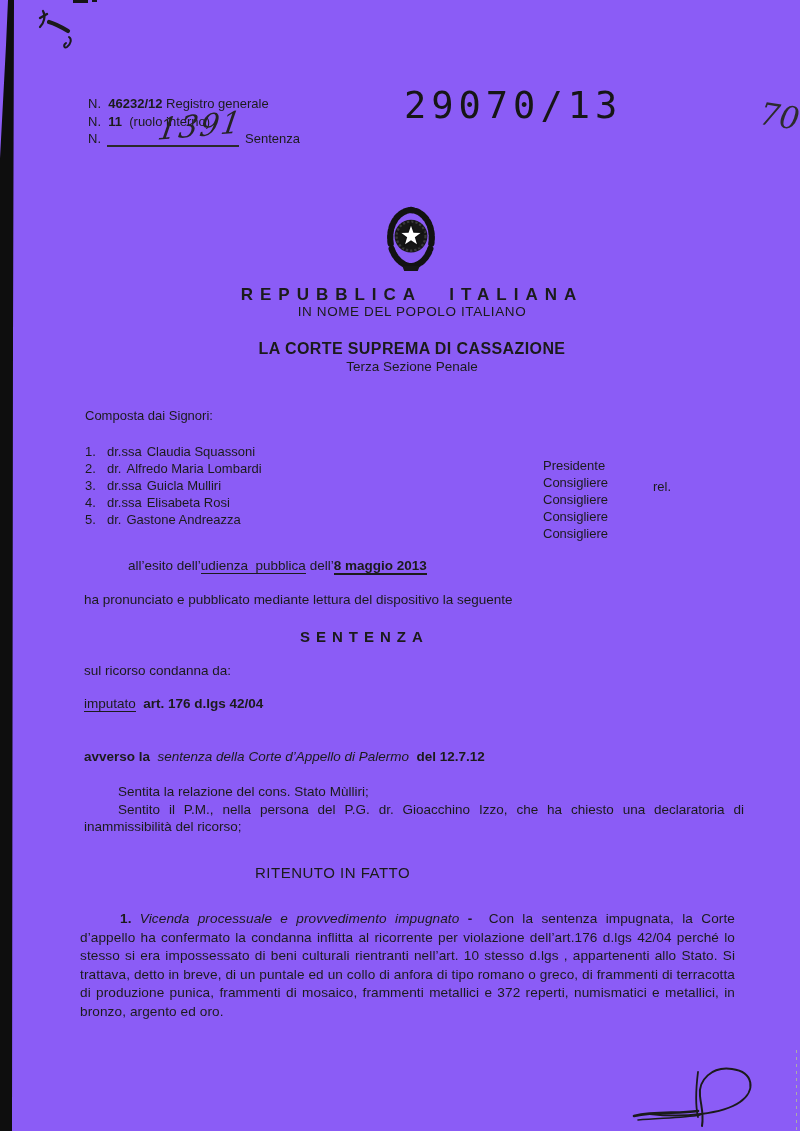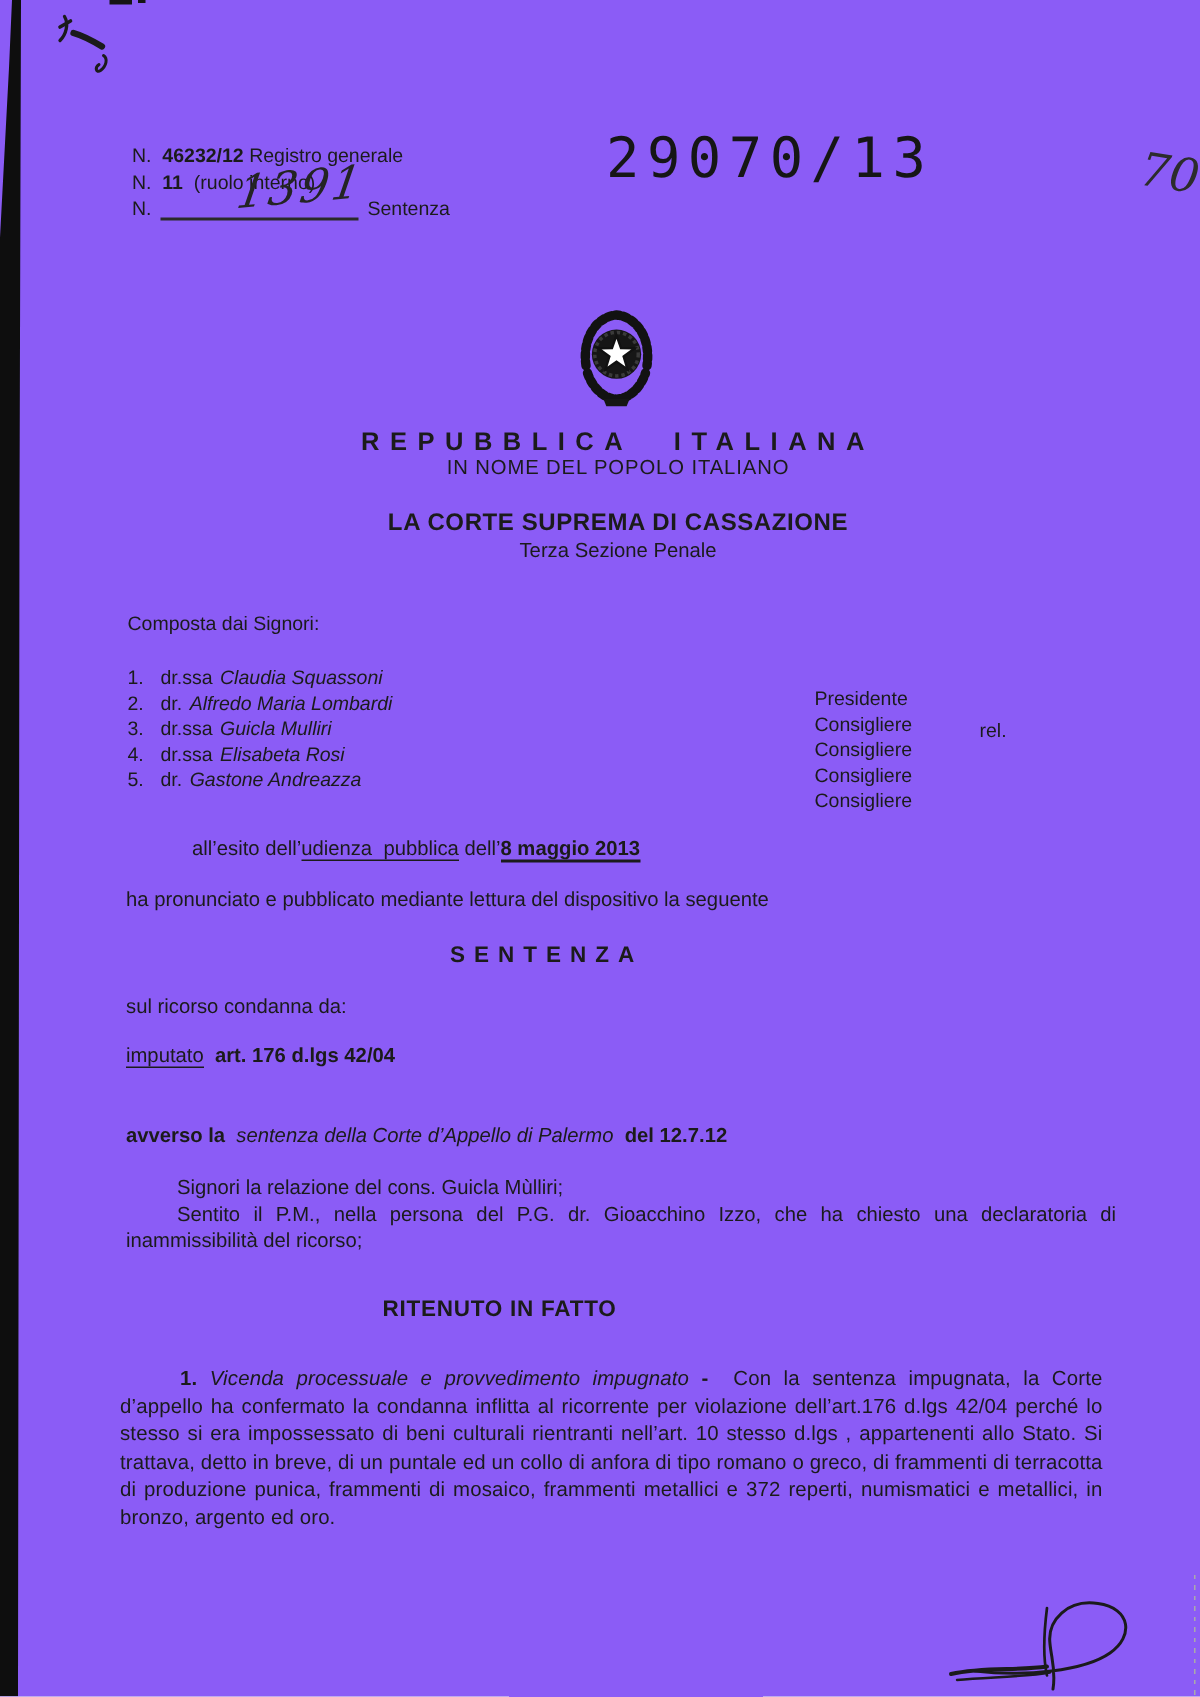--- a/index.html
+++ b/index.html
@@ -60,21 +60,21 @@
     font-weight:bold;font-size:17px;letter-spacing:7px;word-spacing:16px;}
   .h-inname{left:0;width:824px;top:304px;text-align:center;font-size:13.5px;letter-spacing:.6px;}
   .h-court{left:0;width:824px;top:340px;text-align:center;font-weight:bold;font-size:16px;letter-spacing:.4px;}
   .h-section{left:0;width:824px;top:359px;text-align:center;font-size:13.5px;}
 
   
   .panel-intro{left:85px;top:408px;font-size:13px;}
   .judges{left:85px;top:444px;width:680px;font-size:13px;}
   .judge-row{position:relative;height:17px;line-height:16px;}
   .j-num{display:inline-block;width:22px;}
-  .j-name{font-style:italic;margin-left:5px;}
+  .j-name{margin-left:5px;}
   .j-role{position:absolute;left:458px;top:14px;}
   .j-rel{position:absolute;left:568px;top:1px;}
 
   
   .hearing-line{left:128px;top:558px;font-size:13.5px;}
   .u{border-bottom:1.5px solid #1b1b1b;white-space:pre-wrap;}
   .bu{font-weight:bold;border-bottom:2px solid #1b1b1b;white-space:pre-wrap;}
   .pronounced{left:84px;top:592px;font-size:13.5px;}
   .sentenza{left:300px;top:628px;font-size:15px;font-weight:bold;letter-spacing:6px;}
 
@@ -83,21 +83,21 @@
   .appellant{left:84px;top:679px;font-size:13.5px;font-weight:bold;}
   .charge{left:84px;top:696px;font-size:13.5px;}
   .against{left:84px;top:749px;font-size:13.5px;text-align:right;}
   .it{font-style:italic;}
   .pre{white-space:pre-wrap;font-weight:bold;}
   .heard1{left:118px;top:784px;font-size:13.5px;}
   .heard2{left:84px;top:801px;width:660px;font-size:13.5px;line-height:17px;
     text-align:justify;text-indent:34px;margin:0;}
 
   
-  .fatto-heading{left:255px;top:864px;font-size:15px;font-weight:bold;letter-spacing:.5px;}
+  .fatto-heading{left:255px;top:864px;font-size:15px;font-weight:normal;letter-spacing:.5px;}
   .para1{left:80px;top:910px;width:655px;font-size:13.6px;line-height:18.6px;
     text-align:justify;text-indent:40px;margin:0;letter-spacing:.1px;}
   .para1 .lead-num{font-weight:bold;}
 
   
   .signature{left:628px;top:1062px;}
 
   svg{display:block;}
 </style>
 </head>
@@ -189,21 +189,21 @@
   <div class="abs pronounced">ha pronunciato e pubblicato mediante lettura del dispositivo la seguente</div>
   <div class="abs sentenza">SENTENZA</div>
 
   <div class="abs recourse-intro">sul ricorso condanna da:</div>
   <div class="abs charge">
     <span class="u">imputato</span><span class="pre">  art. 176 d.lgs 42/04</span>
   </div>
   <div class="abs against">
     <span class="pre">avverso la  </span><span class="it">sentenza della Corte d’Appello di Palermo</span><span class="pre">  del 12.7.12</span>
   </div>
-  <div class="abs heard1">Signori  la relazione del  cons. Guicla Mùlliri;</div>
+  <div class="abs heard1">Sentita  la relazione del  cons. Stato Mùlliri;</div>
   <p class="abs heard2">Sentito il P.M., nella persona del P.G. dr. Gioacchino Izzo, che ha chiesto una declaratoria di inammissibilità del ricorso;</p>
 
   <div class="abs fatto-heading">RITENUTO IN FATTO</div>
   <p class="abs para1">
     <span class="lead-num">1.</span>
     <span class="it">Vicenda processuale e provvedimento impugnato</span><span class="pre"> -  </span><span>Con la  sentenza impugnata, la Corte d’appello ha confermato la condanna inflitta al ricorrente per violazione dell’art.176 d.lgs 42/04 perché lo stesso si era impossessato di beni culturali rientranti nell’art. 10 stesso d.lgs , appartenenti allo Stato. Si trattava, detto in breve,  di un puntale ed un collo di anfora di tipo romano o greco, di frammenti di terracotta di produzione punica, frammenti di mosaico, frammenti metallici e 372 reperti, numismatici e metallici, in bronzo, argento ed oro.</span>
   </p>
 
   <svg class="abs signature" width="150" height="66" viewBox="0 0 150 66">
     <path d="M22,52 C55,56 95,52 112,40 C128,29 126,10 104,7 C84,4 70,18 72,34 C73,44 76,52 74,64" stroke="#1b1b1b" stroke-width="2" fill="none" stroke-linecap="round"></path>

